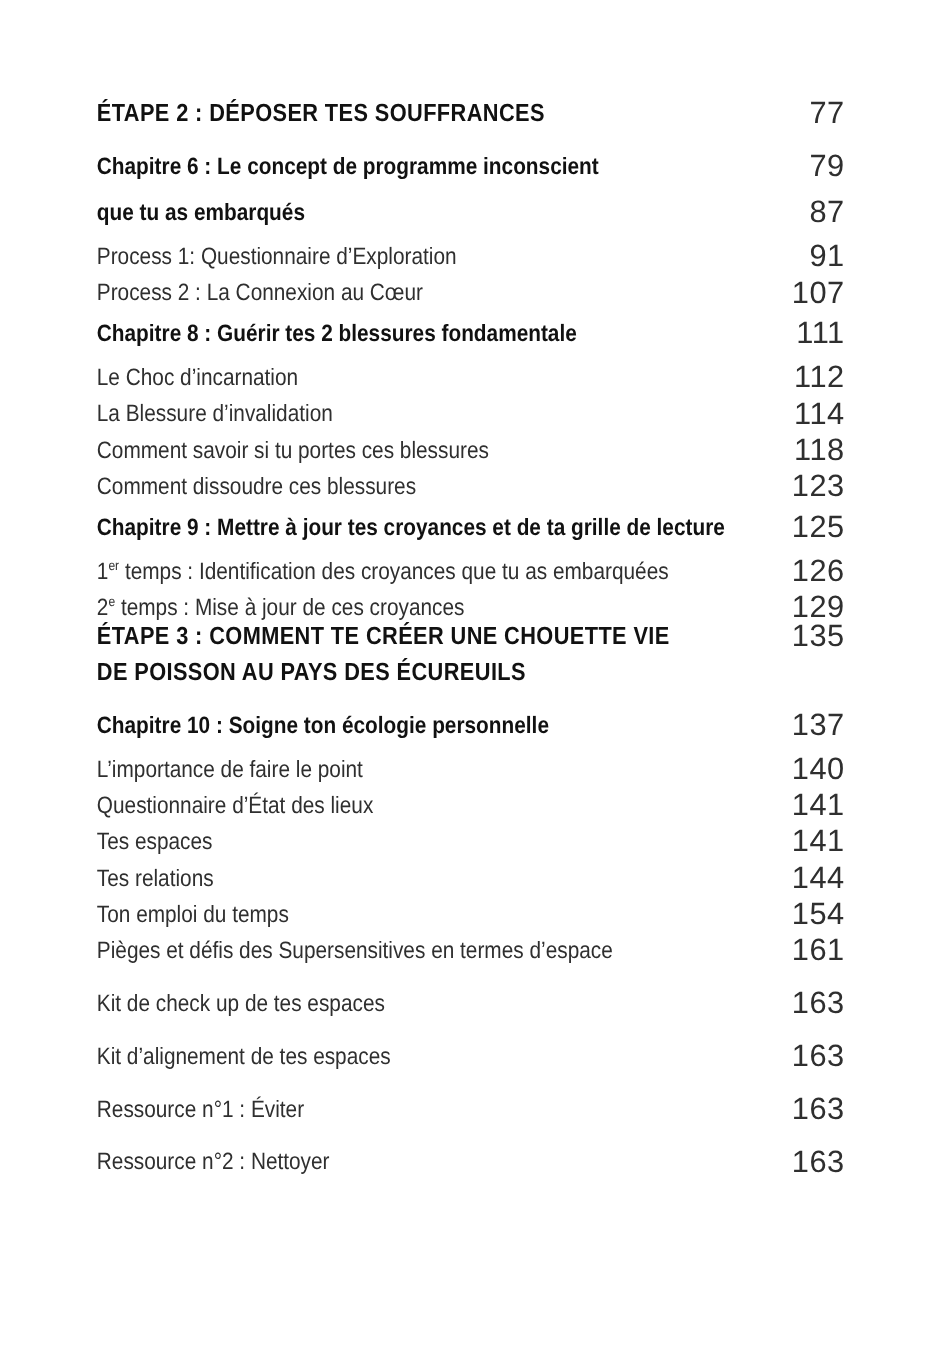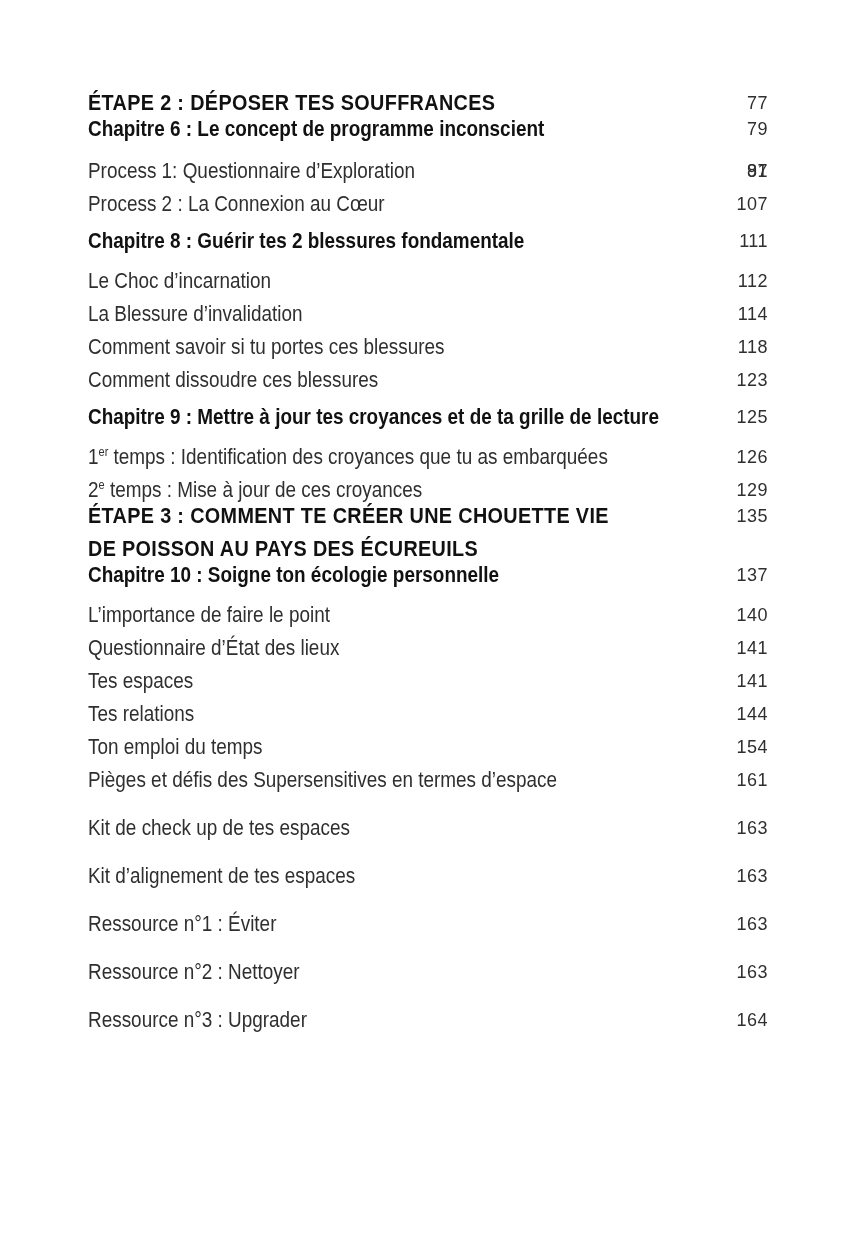--- a/index.html
+++ b/index.html
@@ -32,21 +32,21 @@
   .label-inner {
     display: inline-block;
     white-space: nowrap;
     transform-origin: 0 50%;
   }
   .page {
     position: absolute;
     right: 0;
     top: 0;
     font-weight: 400;
-    font-size: 18px;
+    font-size: 28px;
     line-height: 26px;
     color: #2f2f2f;
     letter-spacing: 0.5px;
   }
   .part {
     font-weight: 700;
     font-size: 22.5px;
     letter-spacing: 0.4px;
     color: #111111;
   }
@@ -59,21 +59,21 @@
     font-weight: 400;
     font-size: 21.5px;
     color: #2f2f2f;
   }
   sup {
     font-size: 0.58em;
     vertical-align: super;
     line-height: 0;
   }
   
-  .part + .chapter   { }
+  .part + .chapter   { margin-top: 22px; }
   .chapter + .chapter{ margin-top: 16px; }
   .chapter + .sub    { margin-top: 14px; }
   .sub + .sub        { margin-top: 7px;  }
   .sub + .chapter    { margin-top: 11px; }
   .sub + .part       { }
   .chapter + .sub.tight    { margin-top: 9px; }
   .sub.tight + .sub.tight  { margin-top: 22px; }
 </style>
 </head>
 <body>
@@ -85,20 +85,21 @@
     <span class="page">77</span>
   </div>
 
   <div class="row chapter">
     <span class="label"><span class="label-inner" style="transform: scaleX(0.88);">Chapitre 6 : Le concept de programme inconscient</span></span>
     <span class="page">79</span>
   </div>
 
   <div class="row chapter">
     <span class="label">
+      <span class="line"><span class="label-inner" style="transform: scaleX(0.88);">que tu as embarqués</span></span>
     </span>
     <span class="page">87</span>
   </div>
 
   <div class="row sub">
     <span class="label"><span class="label-inner" style="transform: scaleX(0.88);">Process 1: Questionnaire d’Exploration</span></span>
     <span class="page">91</span>
   </div>
 
   <div class="row sub">

